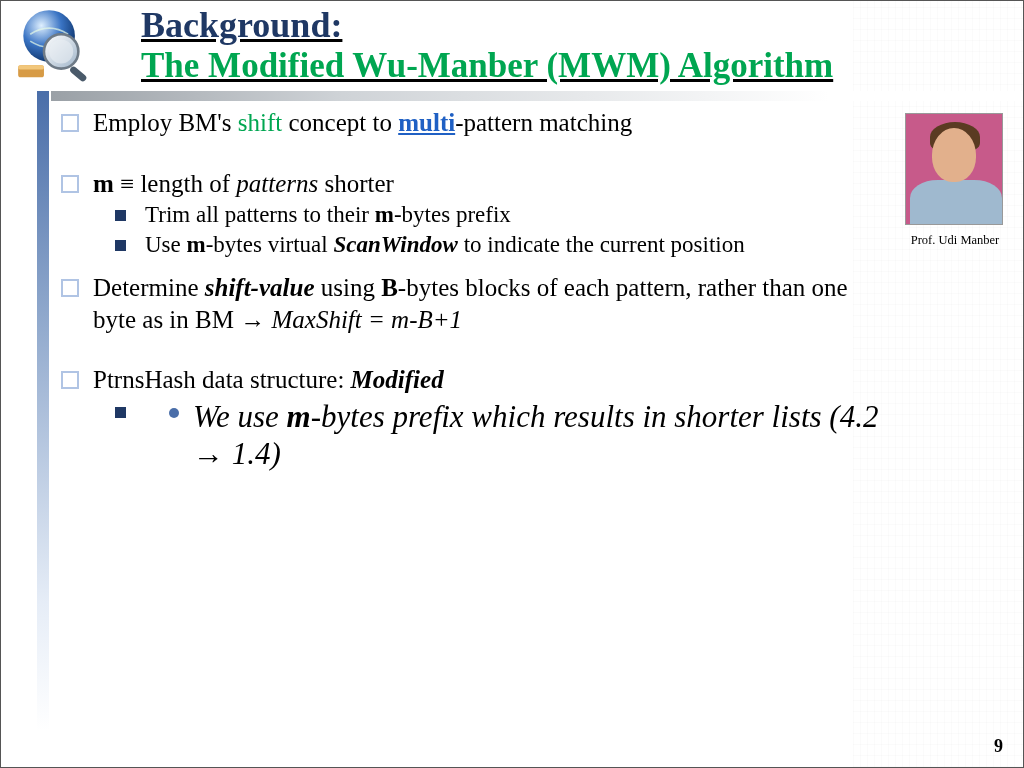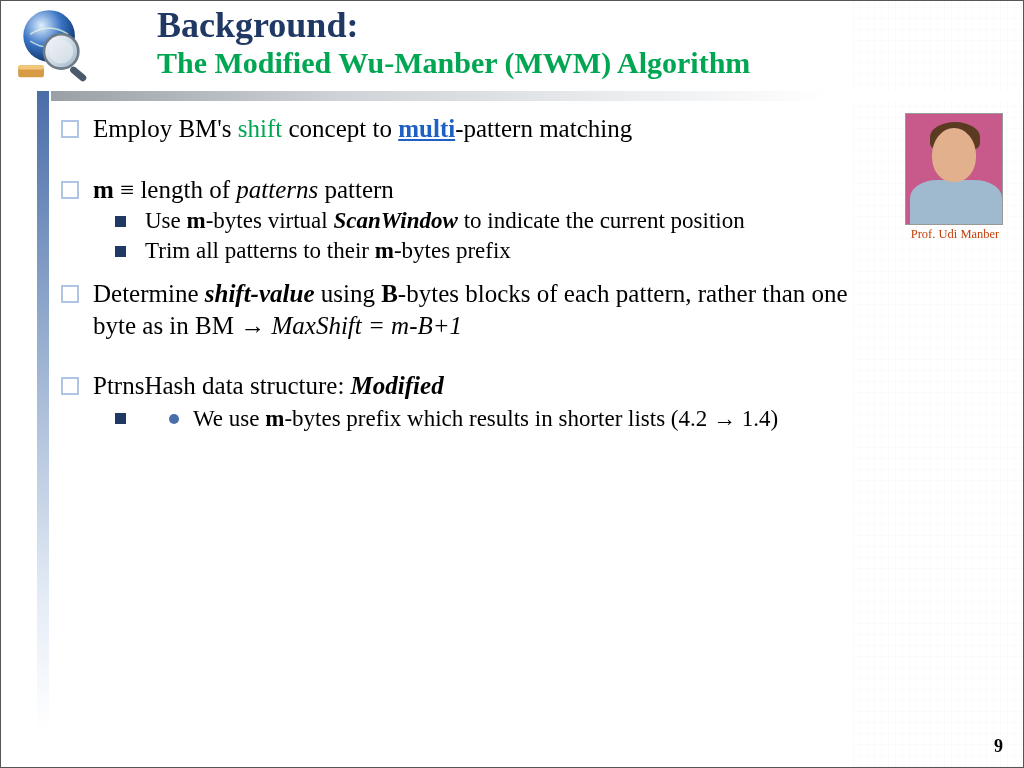--- a/index.html
+++ b/index.html
@@ -31,30 +31,30 @@
     display: flex;
     align-items: flex-start;
   }
   .logo {
     position: absolute;
     left: 12px; top: 0;
     width: 86px; height: 86px;
   }
   .title-block {
     position: absolute;
-    left: 156px; top: 2px;
+    left: 140px; top: 2px; text-decoration: underline;
   }
   .title-top {
     font-size: 36px;
     font-weight: bold;
     color: #1f3864;
     line-height: 1.05;
   }
   .title-sub {
-    font-size: 30px;
+    font-size: 35px;
     font-weight: bold;
     color: #00a651;
     line-height: 1.2;
   }
   
   .divider {
     position: absolute;
     top: 90px; left: 50px; right: 0;
     height: 10px;
     background: linear-gradient(90deg, #9aa0a6 0%, #cfd3d7 30%, #ffffff 80%);
@@ -102,28 +102,28 @@
   }
   .photo-body {
     position: absolute;
     left: 4px; top: 66px;
     width: 92px; height: 60px;
     background: #9fb9cf;
     border-radius: 30% 30% 0 0;
   }
   .photo-cap {
     font-size: 12.5px;
-    color: #c2410c;
-    margin-top: 2px;
+    color: #000000;
+    margin-top: 8px;
     white-space: nowrap;
   }
   
   .content {
     position: absolute;
-    top: 113px;
+    top: 107px;
     left: 60px;
     width: 820px;
     font-size: 25px;
     color: #000;
     line-height: 1.22;
   }
   ul.lv1 { list-style: none; }
   ul.lv1 > li { position: relative; padding-left: 32px; margin-bottom: 14px; }
   ul.lv1 > li::before {
     content: "";
@@ -135,21 +135,21 @@
   }
   ul.lv2 { list-style: none; margin-top: 2px; font-size: 23px; }
   ul.lv2 > li { position: relative; padding-left: 30px; margin-left: 22px; margin-top: 2px; }
   ul.lv2 > li::before {
     content: "";
     position: absolute;
     left: 0; top: 9px;
     width: 11px; height: 11px;
     background: #1f3864;
   }
-  ul.lv3 { list-style: none; font-size: 23px; }
+  ul.lv3 { list-style: none; font-size: 31px; font-style: italic; }
   ul.lv3 > li { position: relative; padding-left: 26px; margin-left: 22px; margin-top: 2px; }
   ul.lv3 > li::before {
     content: "";
     position: absolute;
     left: 2px; top: 10px;
     width: 10px; height: 10px;
     border-radius: 50%;
     background: #4a6ea9;
   }
   .green { color: #00a651; }
@@ -215,27 +215,27 @@
     <div class="photo-cap">Prof. Udi Manber</div>
   </div>
 
   <div class="content">
     <ul class="lv1">
       <li class="gap">
         <span>Employ BM's </span><span class="green">shift</span><span> concept to </span><span class="link">multi</span><span>-pattern matching</span>
       </li>
 
       <li>
-        <span class="b">m</span><span> ≡ length of </span><span class="i">patterns</span><span> pattern</span>
+        <span class="b">m</span><span> ≡ length of </span><span class="i">patterns</span><span> shorter</span>
         <ul class="lv2">
           <li>
-            <span>Use </span><span class="b">m</span><span>-bytes virtual </span><span class="bi">ScanWindow</span><span>  to indicate the current position</span>
+            <span>Trim all patterns to their </span><span class="b">m</span><span>-bytes prefix</span>
           </li>
           <li>
-            <span>Trim all patterns to their </span><span class="b">m</span><span>-bytes prefix</span>
+            <span>Use </span><span class="b">m</span><span>-bytes virtual </span><span class="bi">ScanWindow</span><span>  to indicate the current position</span>
           </li>
         </ul>
       </li>
 
       <li class="gap" style="margin-top:11px">
         <span>Determine </span><span class="bi">shift-value</span><span> using </span><span class="b">B</span><span>-bytes blocks of each pattern, rather than one byte as in BM  </span><span class="arrow">→</span><span> </span><span class="i">MaxShift = m-B+1</span>
       </li>
 
 
       <li>

